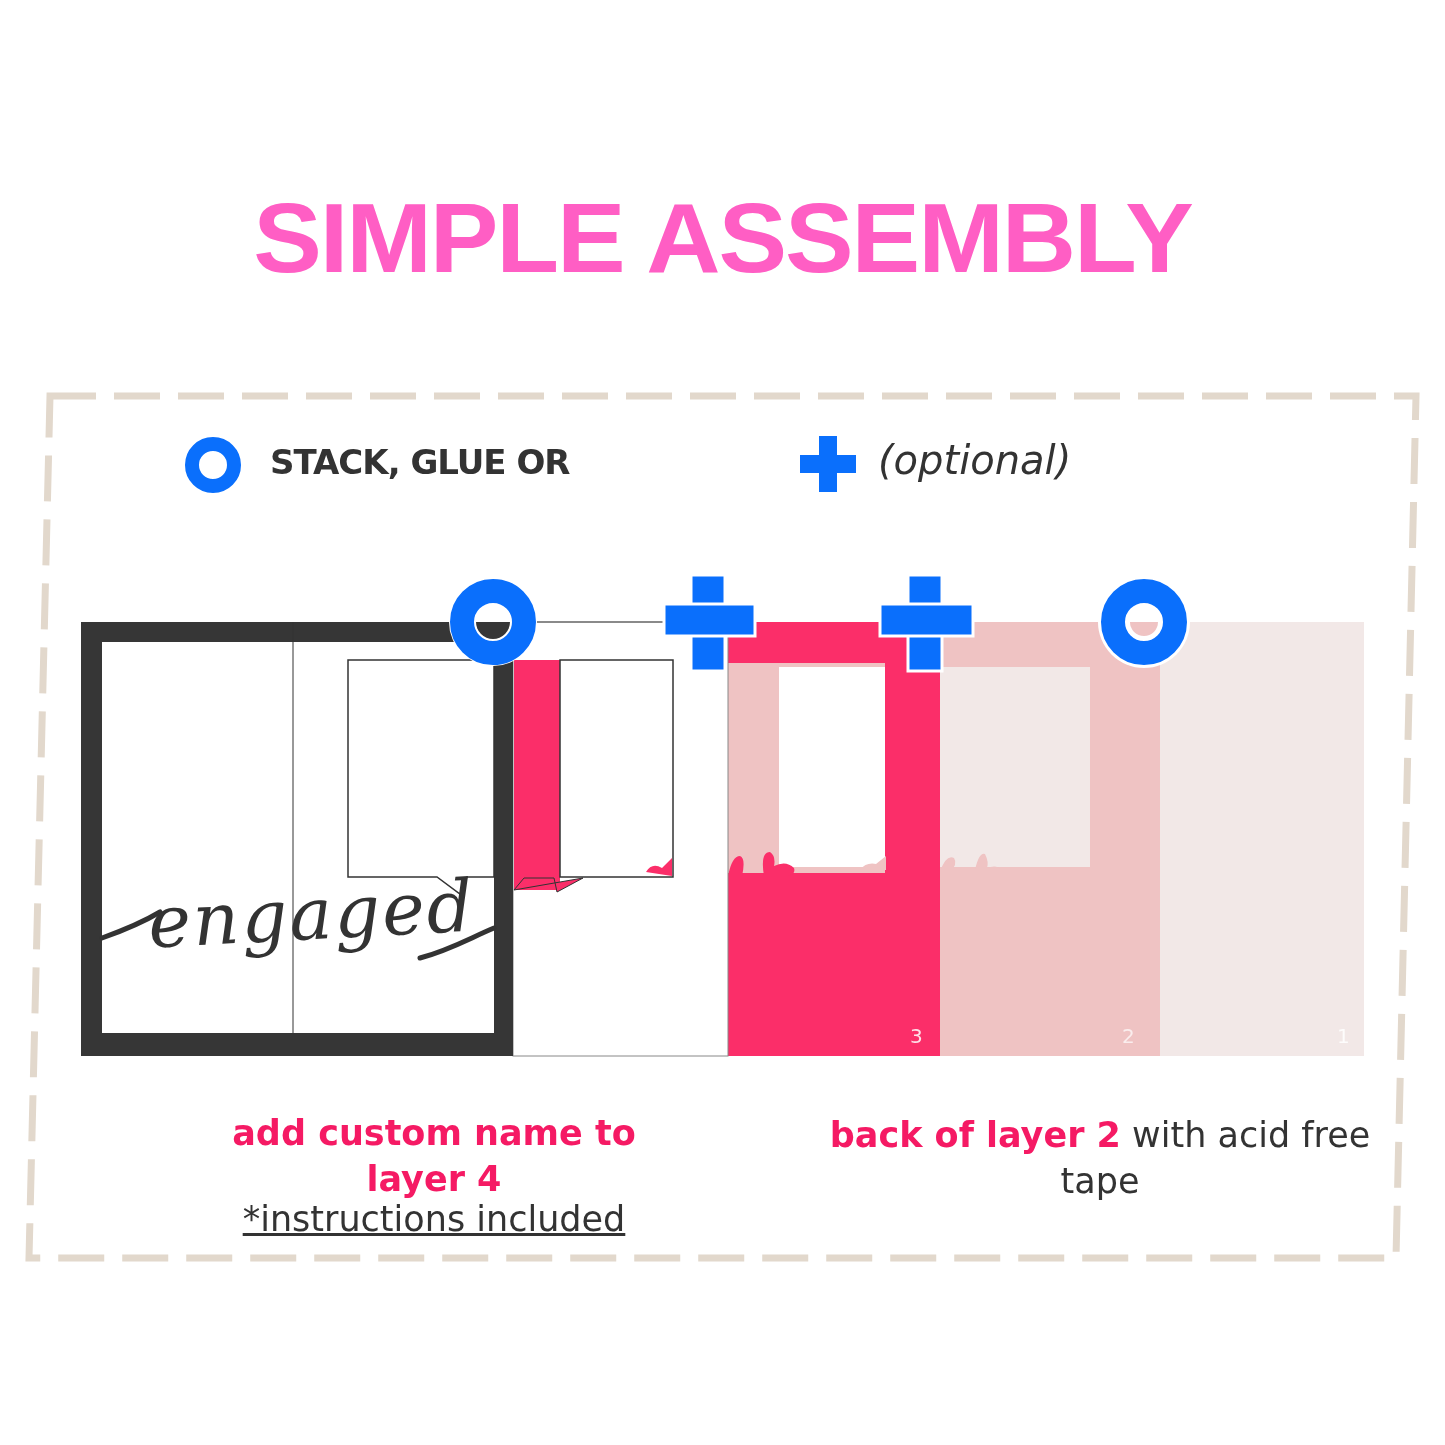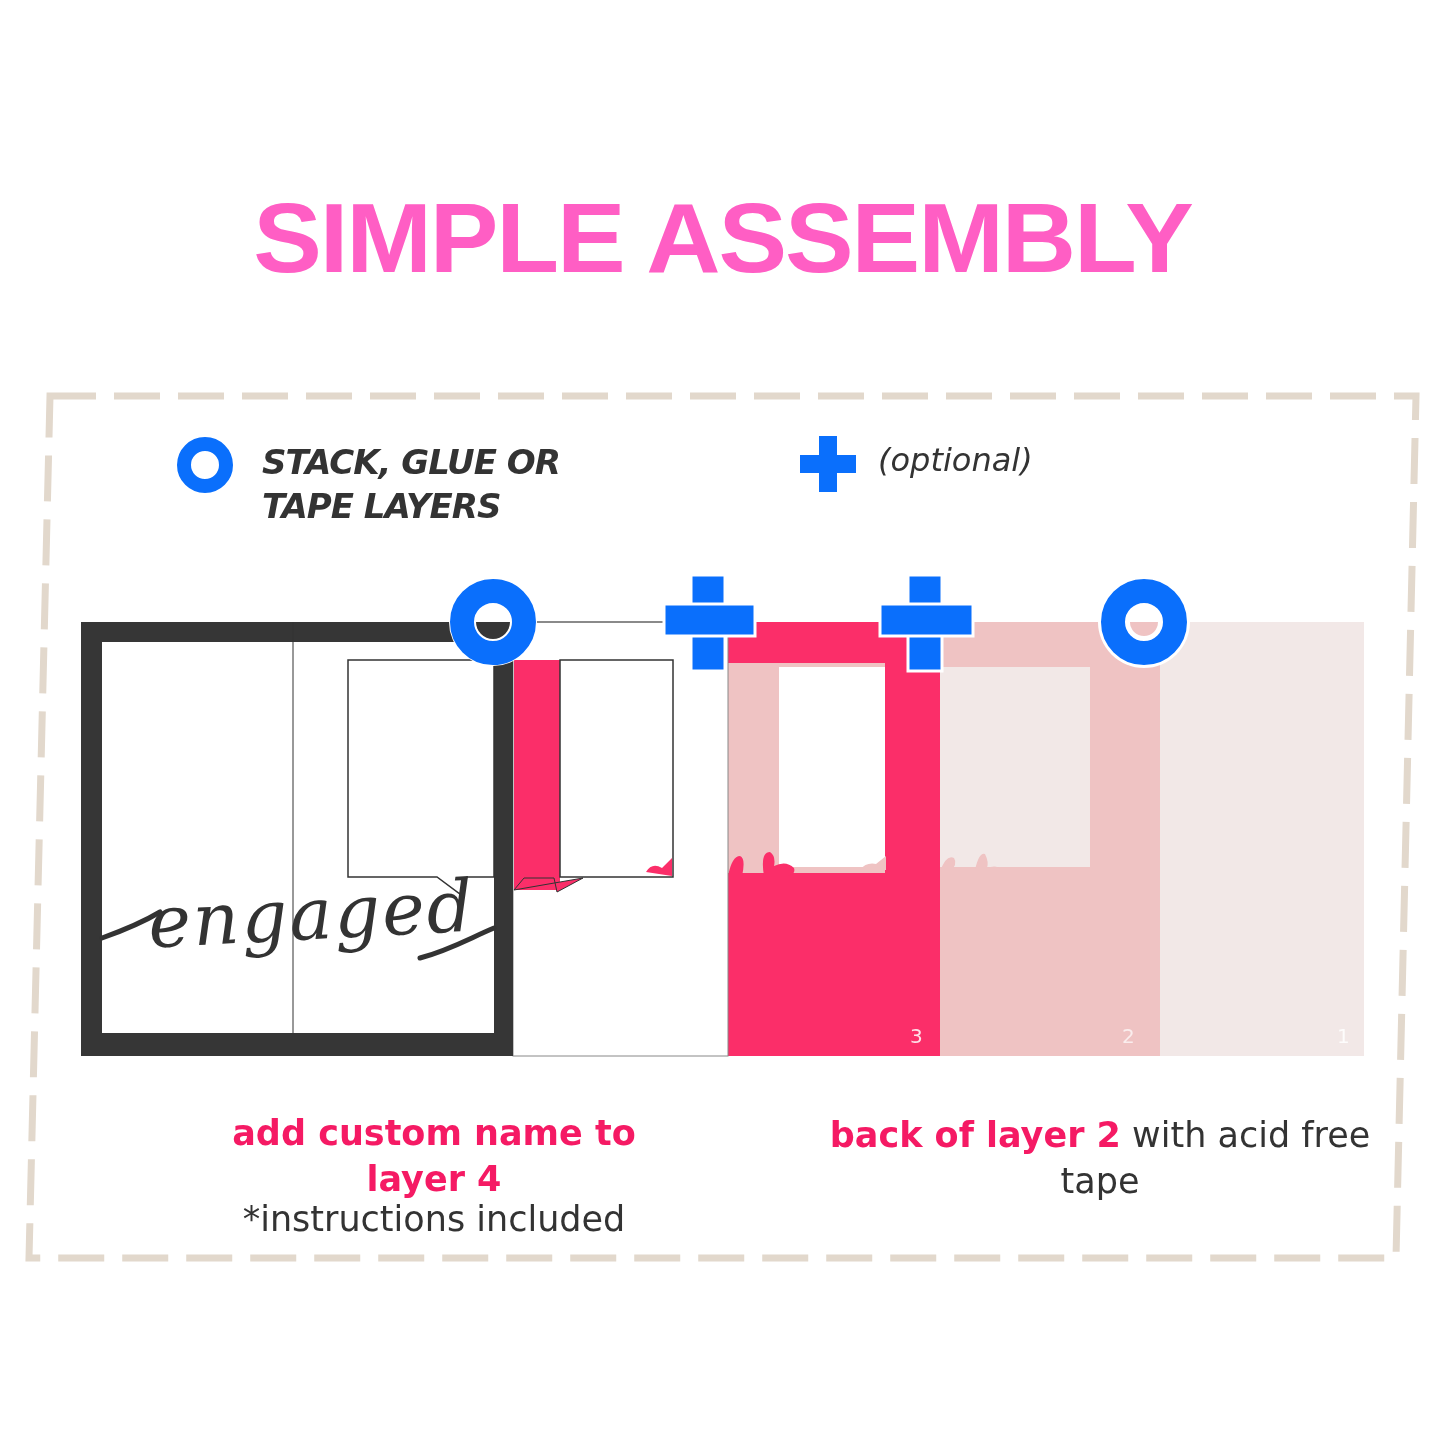--- a/index.html
+++ b/index.html
@@ -1,41 +1,40 @@
 <!DOCTYPE html>
 <html><head>
 <meta charset="utf-8">
 <style>
   html, body { margin:0; padding:0; background:#ffffff; }
   body { width:1445px; height:1445px; position:relative; overflow:hidden; font-family:"Liberation Sans", sans-serif; }
   .abs { position:absolute; }
   .title { left:0; width:1445px; top:178px; text-align:center; font-family:"Liberation Sans", sans-serif; font-weight:900; font-size:98px; letter-spacing:-2px; color:#ff5ec4; line-height:120px; transform:scaleX(1.05); }
   .frame-svg { left:0; top:0; }
   .legend-heading { font-family:"DejaVu Sans", sans-serif; font-weight:bold; font-size:34px; color:#333333; line-height:44px; letter-spacing:-1px; }
-  .legend-sub { font-family:"DejaVu Sans", sans-serif; font-style:italic; font-size:32px; color:#333333; line-height:40px; font-weight:normal; letter-spacing:0; }
+  .legend-sub { font-family:"DejaVu Sans", sans-serif; font-style:italic; font-size:40px; color:#333333; line-height:40px; font-weight:normal; letter-spacing:0; }
   .caption { font-family:"DejaVu Sans", sans-serif; font-size:35px; line-height:46px; text-align:center; color:#333333; }
   .caption .hl { color:#f51a64; font-weight:bold; }
   .layer-num { color:rgba(255,255,255,0.85); font-family:"DejaVu Sans", sans-serif; font-size:20px; }
 </style>
 </head>
 <body>
 
 <div class="abs title">SIMPLE ASSEMBLY</div>
 
 <svg class="abs frame-svg" width="1445" height="1445">
   <polygon points="50,396 1416,396 1396,1258 29,1258" fill="none" stroke="#e2d8cc" stroke-width="7" stroke-dasharray="46 18"></polygon>
 </svg>
 
-<div class="abs" style="left:176px;top:436px;width:420px;height:100px;font-style:italic;">
+<div class="abs" style="left:184px;top:436px;width:420px;height:100px;">
   <svg class="abs" style="left:0;top:0;" width="58" height="58">
     <circle cx="29" cy="29" r="21" fill="none" stroke="#0a6ffc" stroke-width="14"></circle>
   </svg>
   <div class="abs legend-heading" style="left:86px;top:4px;white-space:nowrap;">
     <div>STACK, GLUE OR</div>
-    <div>TAPE LAYERS</div>
   </div>
 </div>
 
 <div class="abs" style="left:800px;top:436px;width:480px;height:100px;">
   <svg class="abs" style="left:0;top:0;" width="58" height="58">
     <rect x="19" y="0" width="18" height="56" fill="#0a6ffc"></rect>
     <rect x="0" y="19" width="56" height="18" fill="#0a6ffc"></rect>
   </svg>
   <div class="abs" style="left:78px;top:4px;white-space:nowrap;">
     <div class="legend-sub">(optional)</div>
@@ -106,20 +105,20 @@
 </svg>
 
 <div class="abs" style="left:148px;top:872px;font-family:'DejaVu Serif', serif;font-style:italic;font-size:72px;color:#333333;letter-spacing:2px;transform:rotate(-3deg);">engaged</div>
 
 <div class="abs layer-num" style="left:910px;top:1024px;">3</div>
 <div class="abs layer-num" style="left:1122px;top:1024px;color:rgba(255,255,255,0.7);">2</div>
 <div class="abs layer-num" style="left:1337px;top:1024px;">1</div>
 
 <div class="abs caption" style="left:184px;top:1110px;width:500px;">
   <div class="hl">add custom name to layer 4</div>
-  <div style="margin-top:-6px;">*instructions included</div>
+  <div style="margin-top:-6px;text-decoration:underline;">*instructions included</div>
 </div>
 
 <div class="abs caption" style="left:810px;top:1112px;width:580px;">
   <div>
     <span class="hl">back of layer 2</span><span> with acid free tape</span>
   </div>
 </div>
 
 </body></html>

